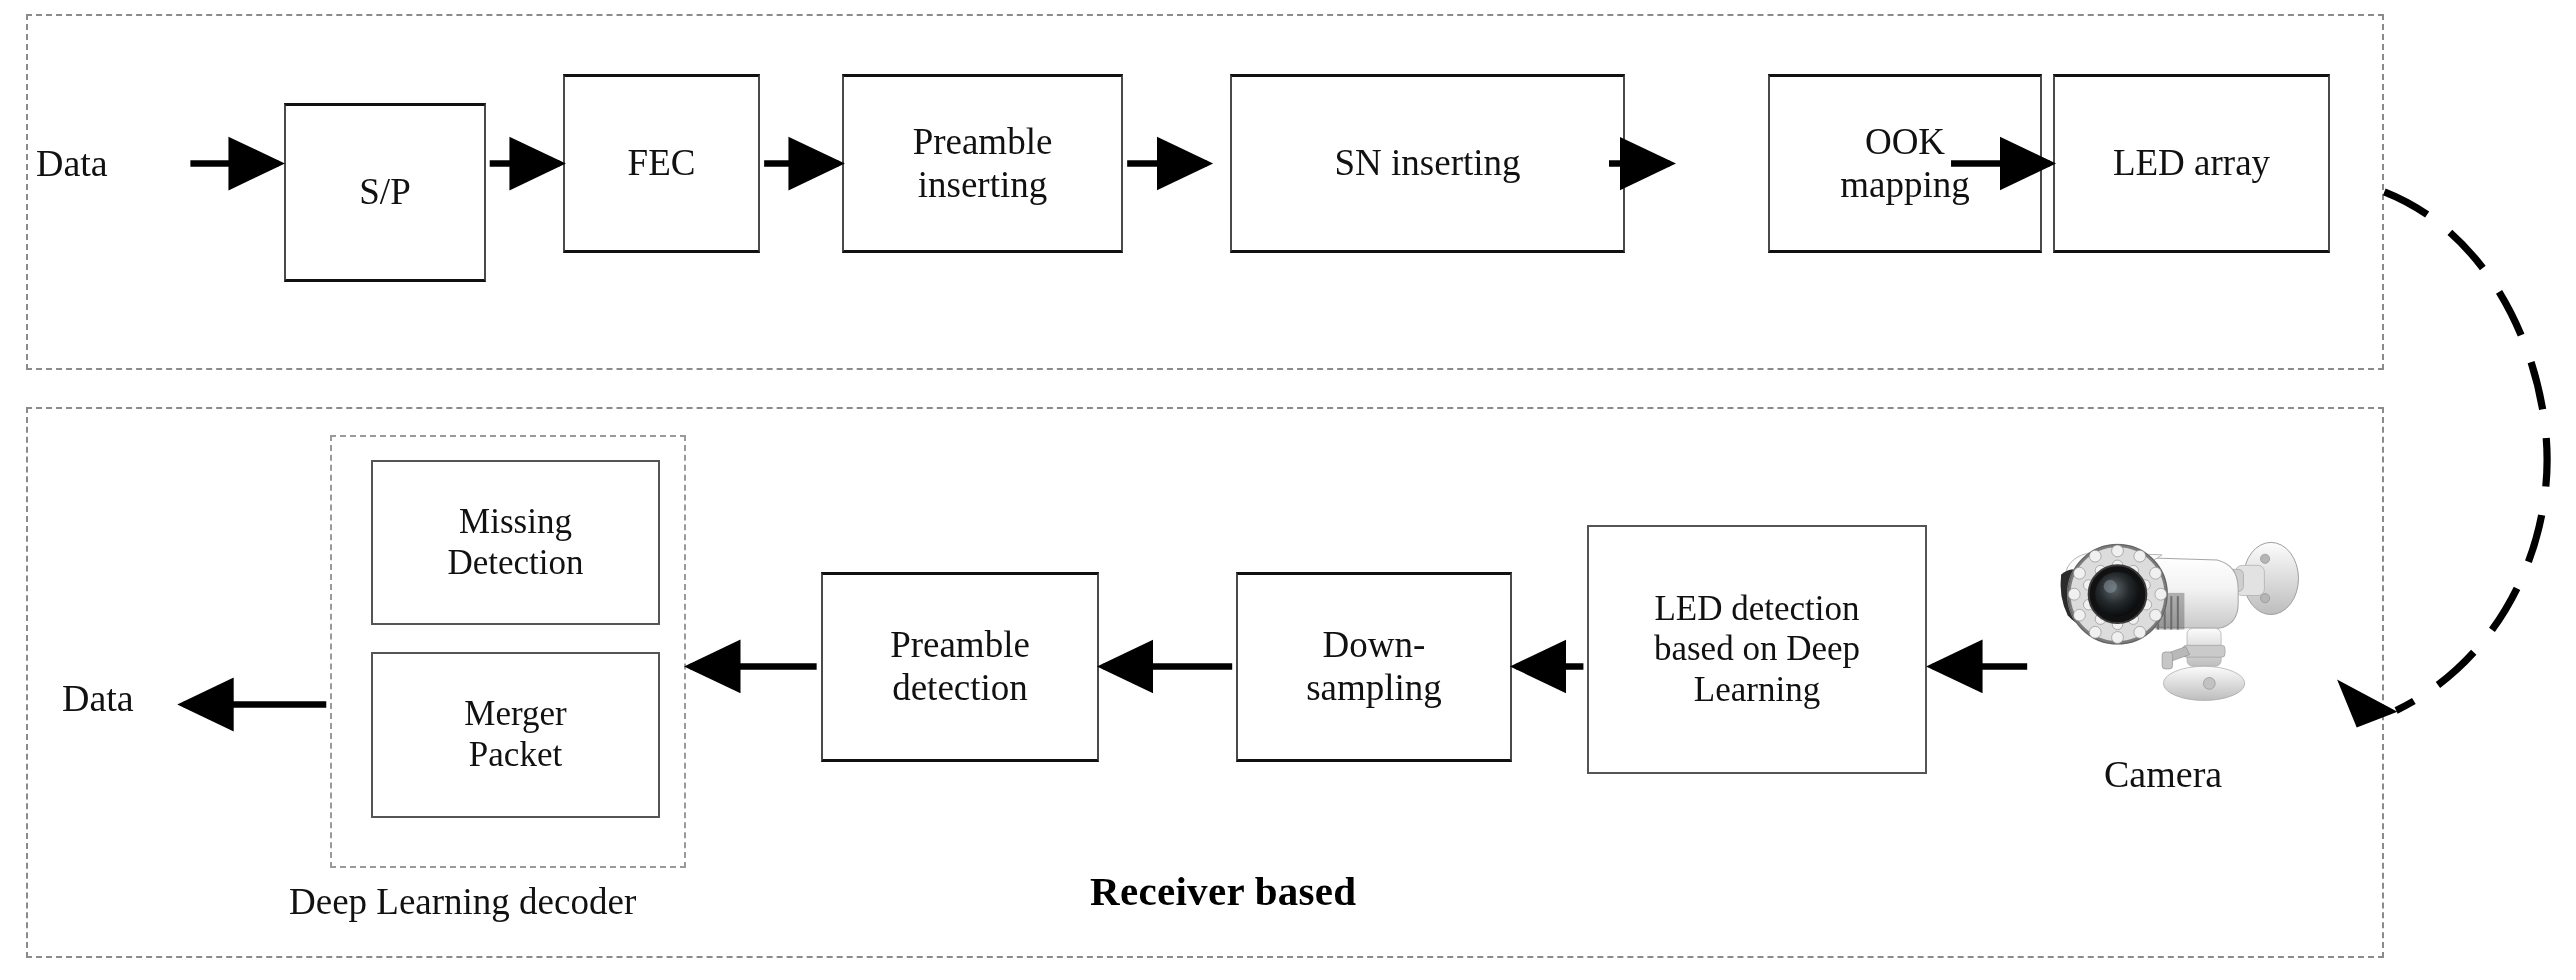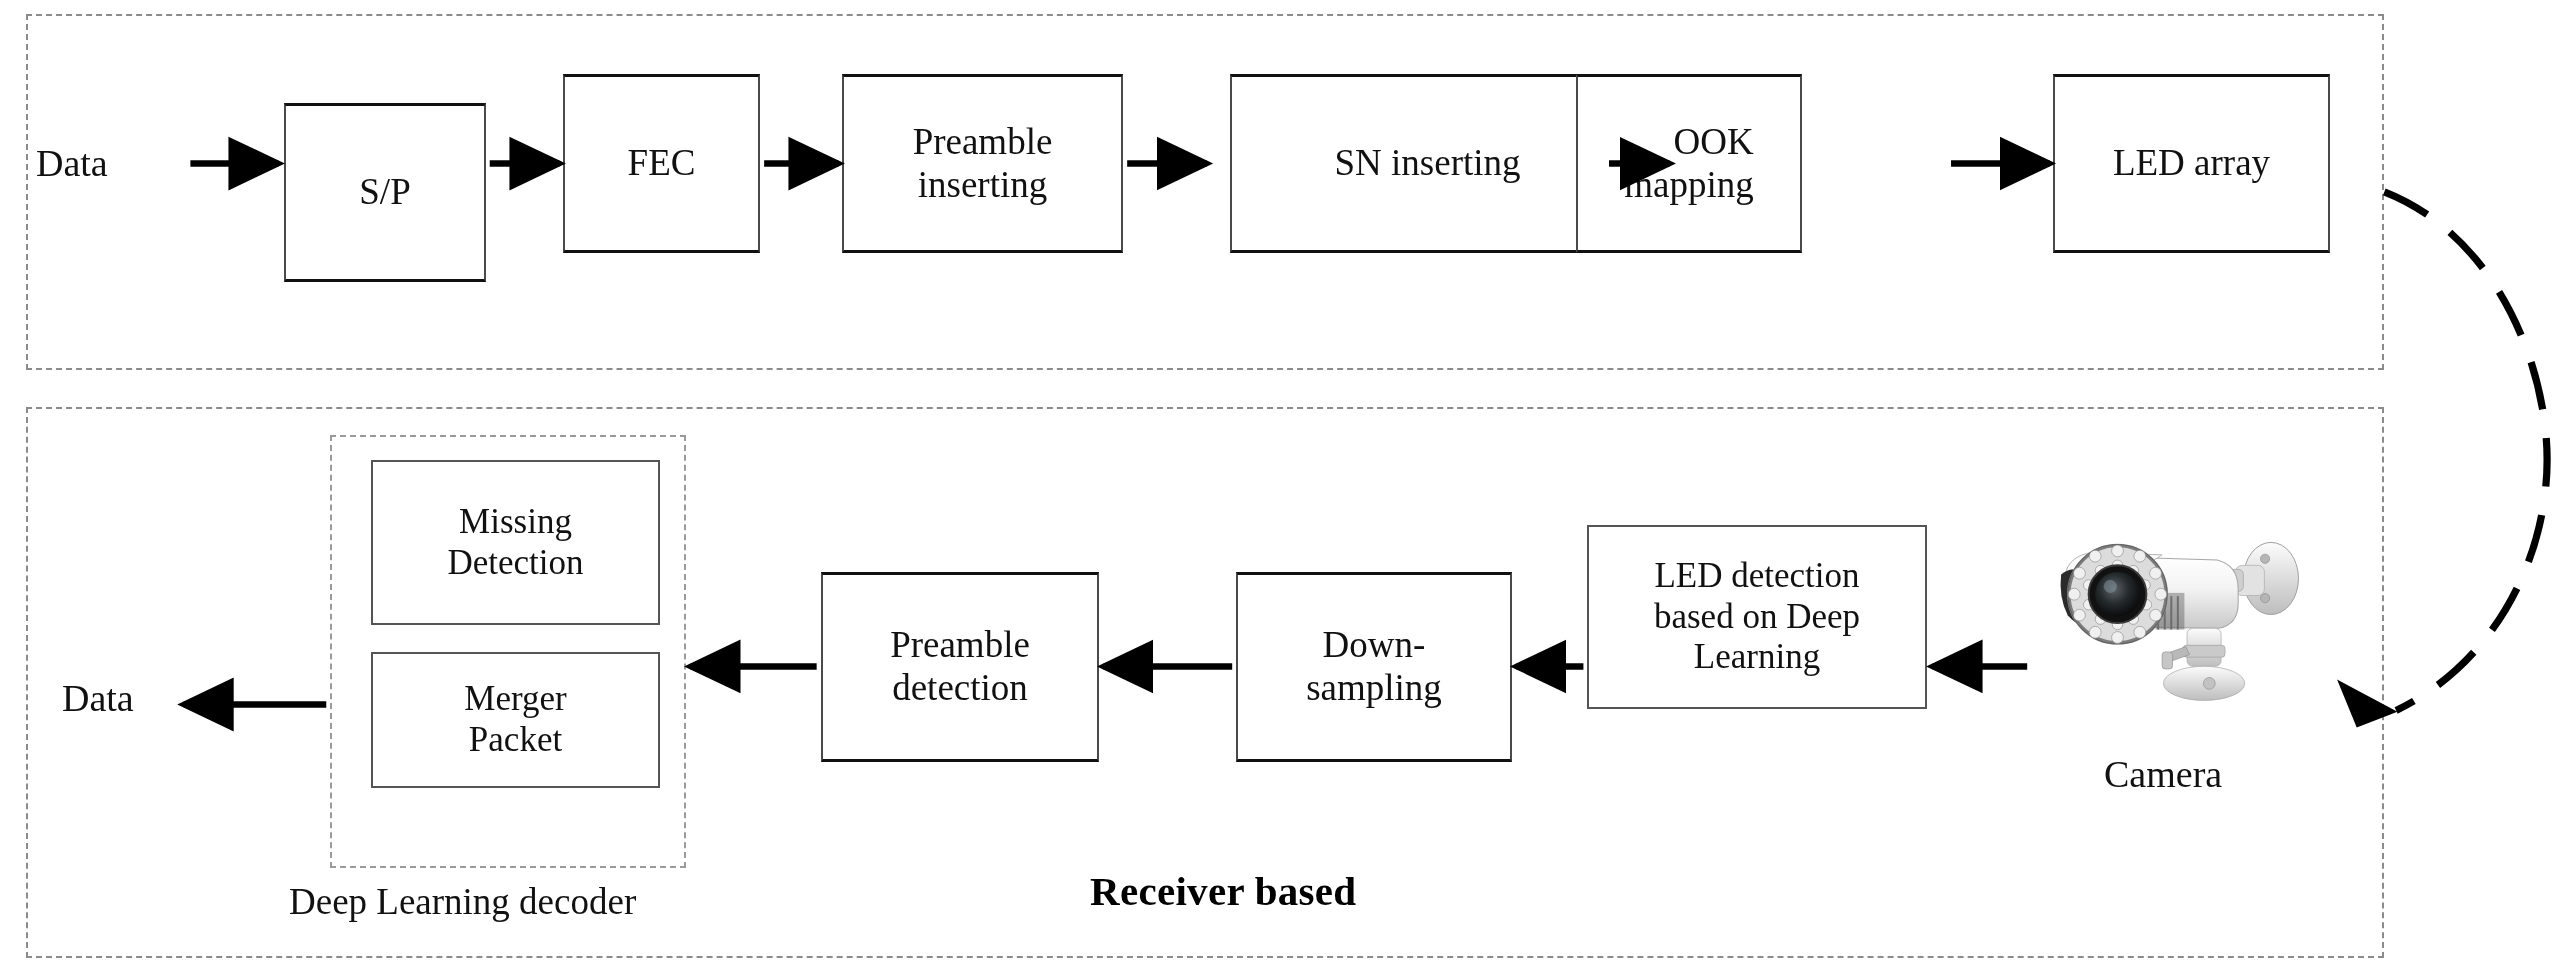--- a/index.html
+++ b/index.html
@@ -37,60 +37,60 @@
 
   <div class="blk heavy" style="left:842px;top:74px;width:281px;height:179px;font-size:37px;white-space:pre-line;">
     <span>Preamble
 inserting</span>
   </div>
 
   <div class="blk heavy" style="left:1210px;top:74px;width:395px;height:179px;font-size:37px;margin-left:20px;">
     <span>SN inserting</span>
   </div>
 
-  <div class="blk heavy" style="left:1576px;top:74px;width:226px;height:179px;font-size:37px;white-space:pre-line;text-align:right;">
+  <div class="blk heavy" style="left:1768px;top:74px;width:274px;height:179px;font-size:37px;white-space:pre-line;">
     <span>OOK
 mapping</span>
   </div>
 
   <div class="blk heavy" style="left:2053px;top:74px;width:277px;height:179px;font-size:37px;">
     <span>LED array</span>
   </div>
 
   <div class="dashbox" style="left:26px;top:407px;width:2358px;height:551px;"></div>
 
   <div class="sidelbl" style="left:1090px;top:867px;font-size:41px;letter-spacing:0.3px;">Receiver based</div>
 
   <div class="innerdash" style="left:330px;top:435px;width:356px;height:433px;"></div>
 
   <div class="blk" style="left:371px;top:460px;width:289px;height:165px;font-size:35px;white-space:pre-line;">
     <span>Missing
 Detection</span>
   </div>
 
-  <div class="blk" style="left:371px;top:652px;width:289px;height:136px;font-size:35px;white-space:pre-line;">
+  <div class="blk" style="left:371px;top:652px;width:289px;height:166px;font-size:35px;white-space:pre-line;">
     <span>Merger
 Packet</span>
   </div>
 
   <div class="cap" style="left:289px;top:880px;font-size:37px;">Deep Learning decoder</div>
 
   <div class="lbl" style="left:62px;top:676px;font-size:38px;">Data</div>
 
   <div class="blk heavy" style="left:821px;top:572px;width:278px;height:190px;font-size:37px;white-space:pre-line;">
     <span>Preamble
 detection</span>
   </div>
 
   <div class="blk heavy" style="left:1236px;top:572px;width:276px;height:190px;font-size:37px;white-space:pre-line;font-family:Liberation Serif, serif;">
     <span>Down-
 sampling</span>
   </div>
 
-  <div class="blk" style="left:1587px;top:525px;width:340px;height:184px;font-size:35px;white-space:pre-line;">
+  <div class="blk" style="left:1587px;top:525px;width:340px;height:249px;font-size:35px;white-space:pre-line;">
     <span>LED detection
 based on Deep
 Learning</span>
   </div>
 
   <div class="camwrap" style="left:2027px;top:505px;width:282px;height:223px;">
     <svg width="282" height="223" viewBox="0 0 430 340">
       <defs>
         <linearGradient id="bodyg" x1="0" y1="0" x2="0" y2="1">
           <stop offset="0%" stop-color="#ffffff"></stop>

